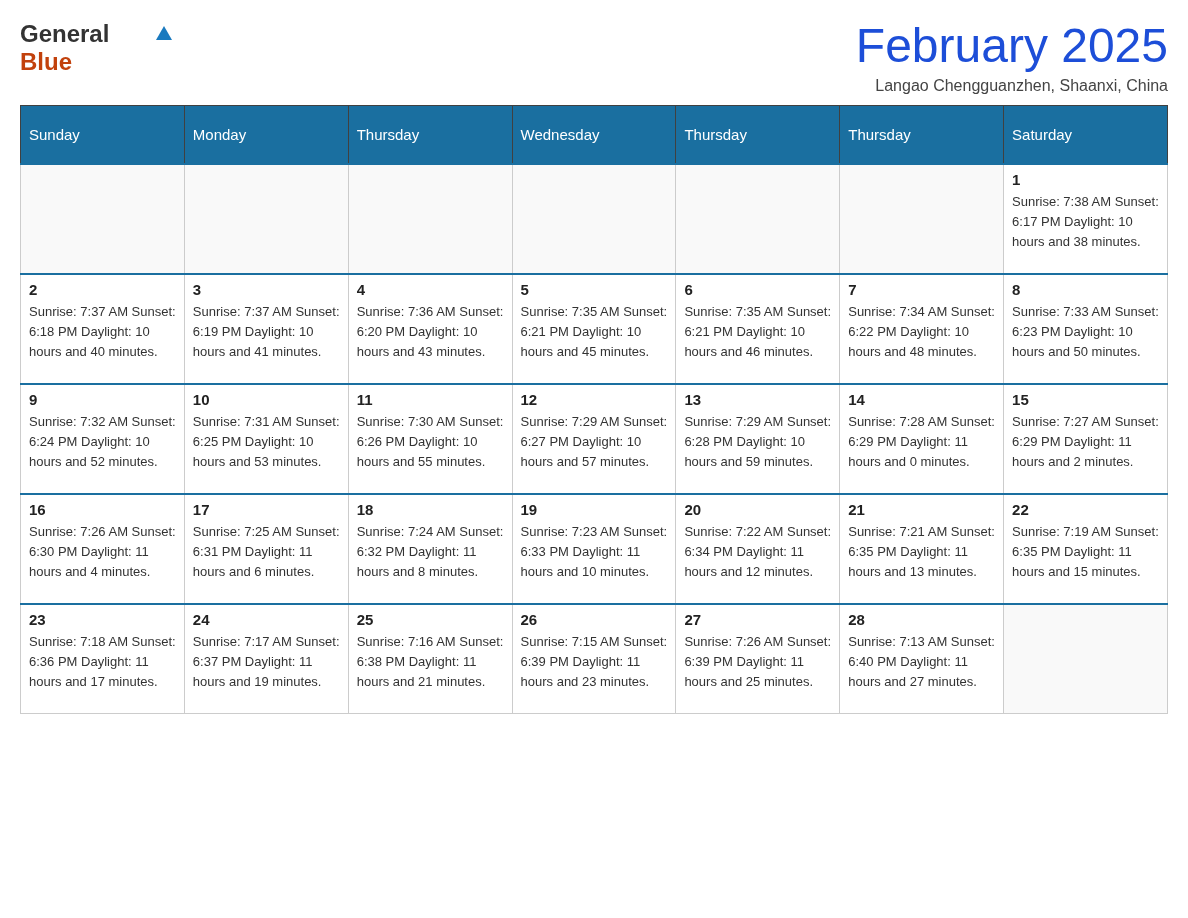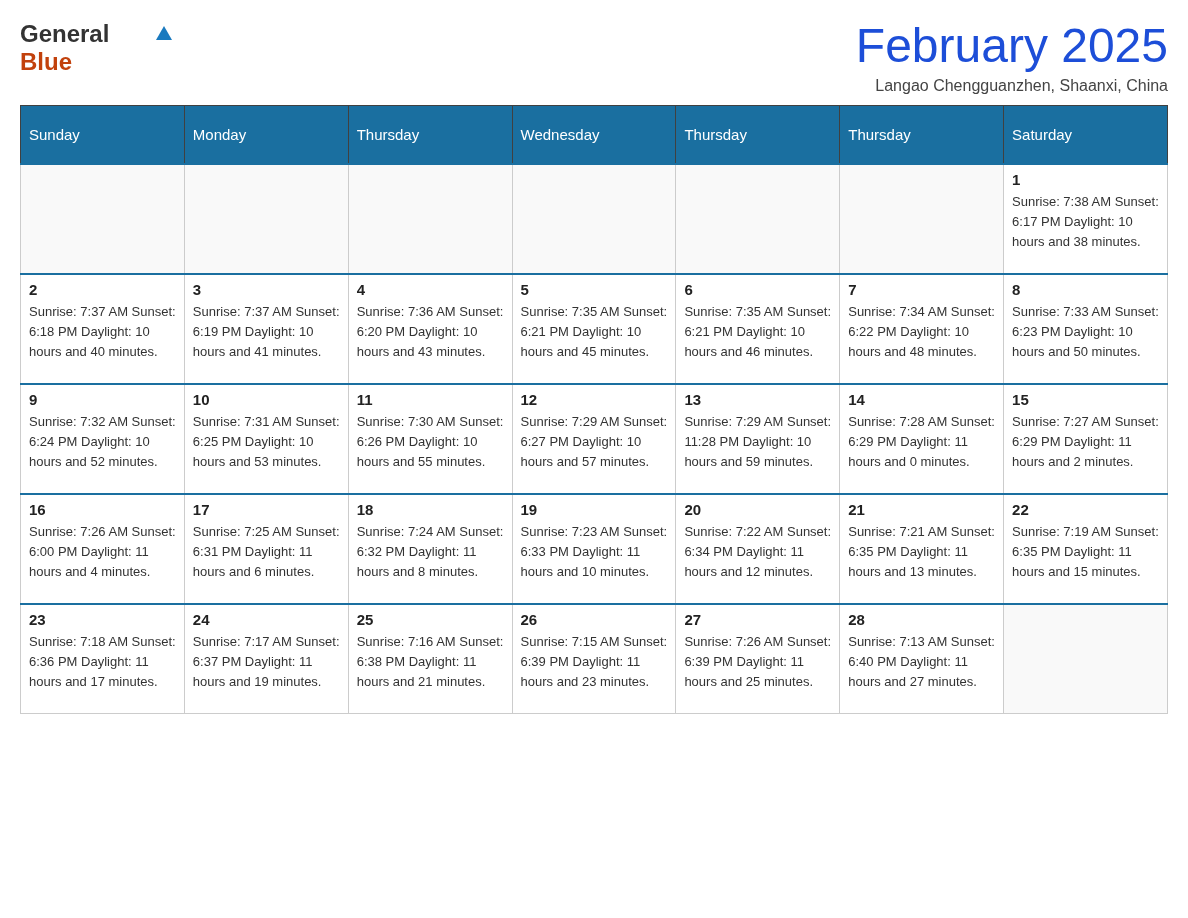--- a/index.html
+++ b/index.html
@@ -195,41 +195,41 @@
         </td>
         <td>
           <div class="day-number">12</div>
           <div class="day-info">Sunrise: 7:29 AM
 Sunset: 6:27 PM
 Daylight: 10 hours and 57 minutes.</div>
         </td>
         <td>
           <div class="day-number">13</div>
           <div class="day-info">Sunrise: 7:29 AM
-Sunset: 11:28 PM
+Sunset: 6:28 PM
 Daylight: 10 hours and 59 minutes.</div>
         </td>
         <td>
           <div class="day-number">14</div>
           <div class="day-info">Sunrise: 7:28 AM
 Sunset: 6:29 PM
 Daylight: 11 hours and 0 minutes.</div>
         </td>
         <td>
           <div class="day-number">15</div>
           <div class="day-info">Sunrise: 7:27 AM
 Sunset: 6:29 PM
 Daylight: 11 hours and 2 minutes.</div>
         </td>
       </tr>
       <tr>
         <td>
           <div class="day-number">16</div>
           <div class="day-info">Sunrise: 7:26 AM
-Sunset: 6:00 PM
+Sunset: 6:30 PM
 Daylight: 11 hours and 4 minutes.</div>
         </td>
         <td>
           <div class="day-number">17</div>
           <div class="day-info">Sunrise: 7:25 AM
 Sunset: 6:31 PM
 Daylight: 11 hours and 6 minutes.</div>
         </td>
         <td>
           <div class="day-number">18</div>

